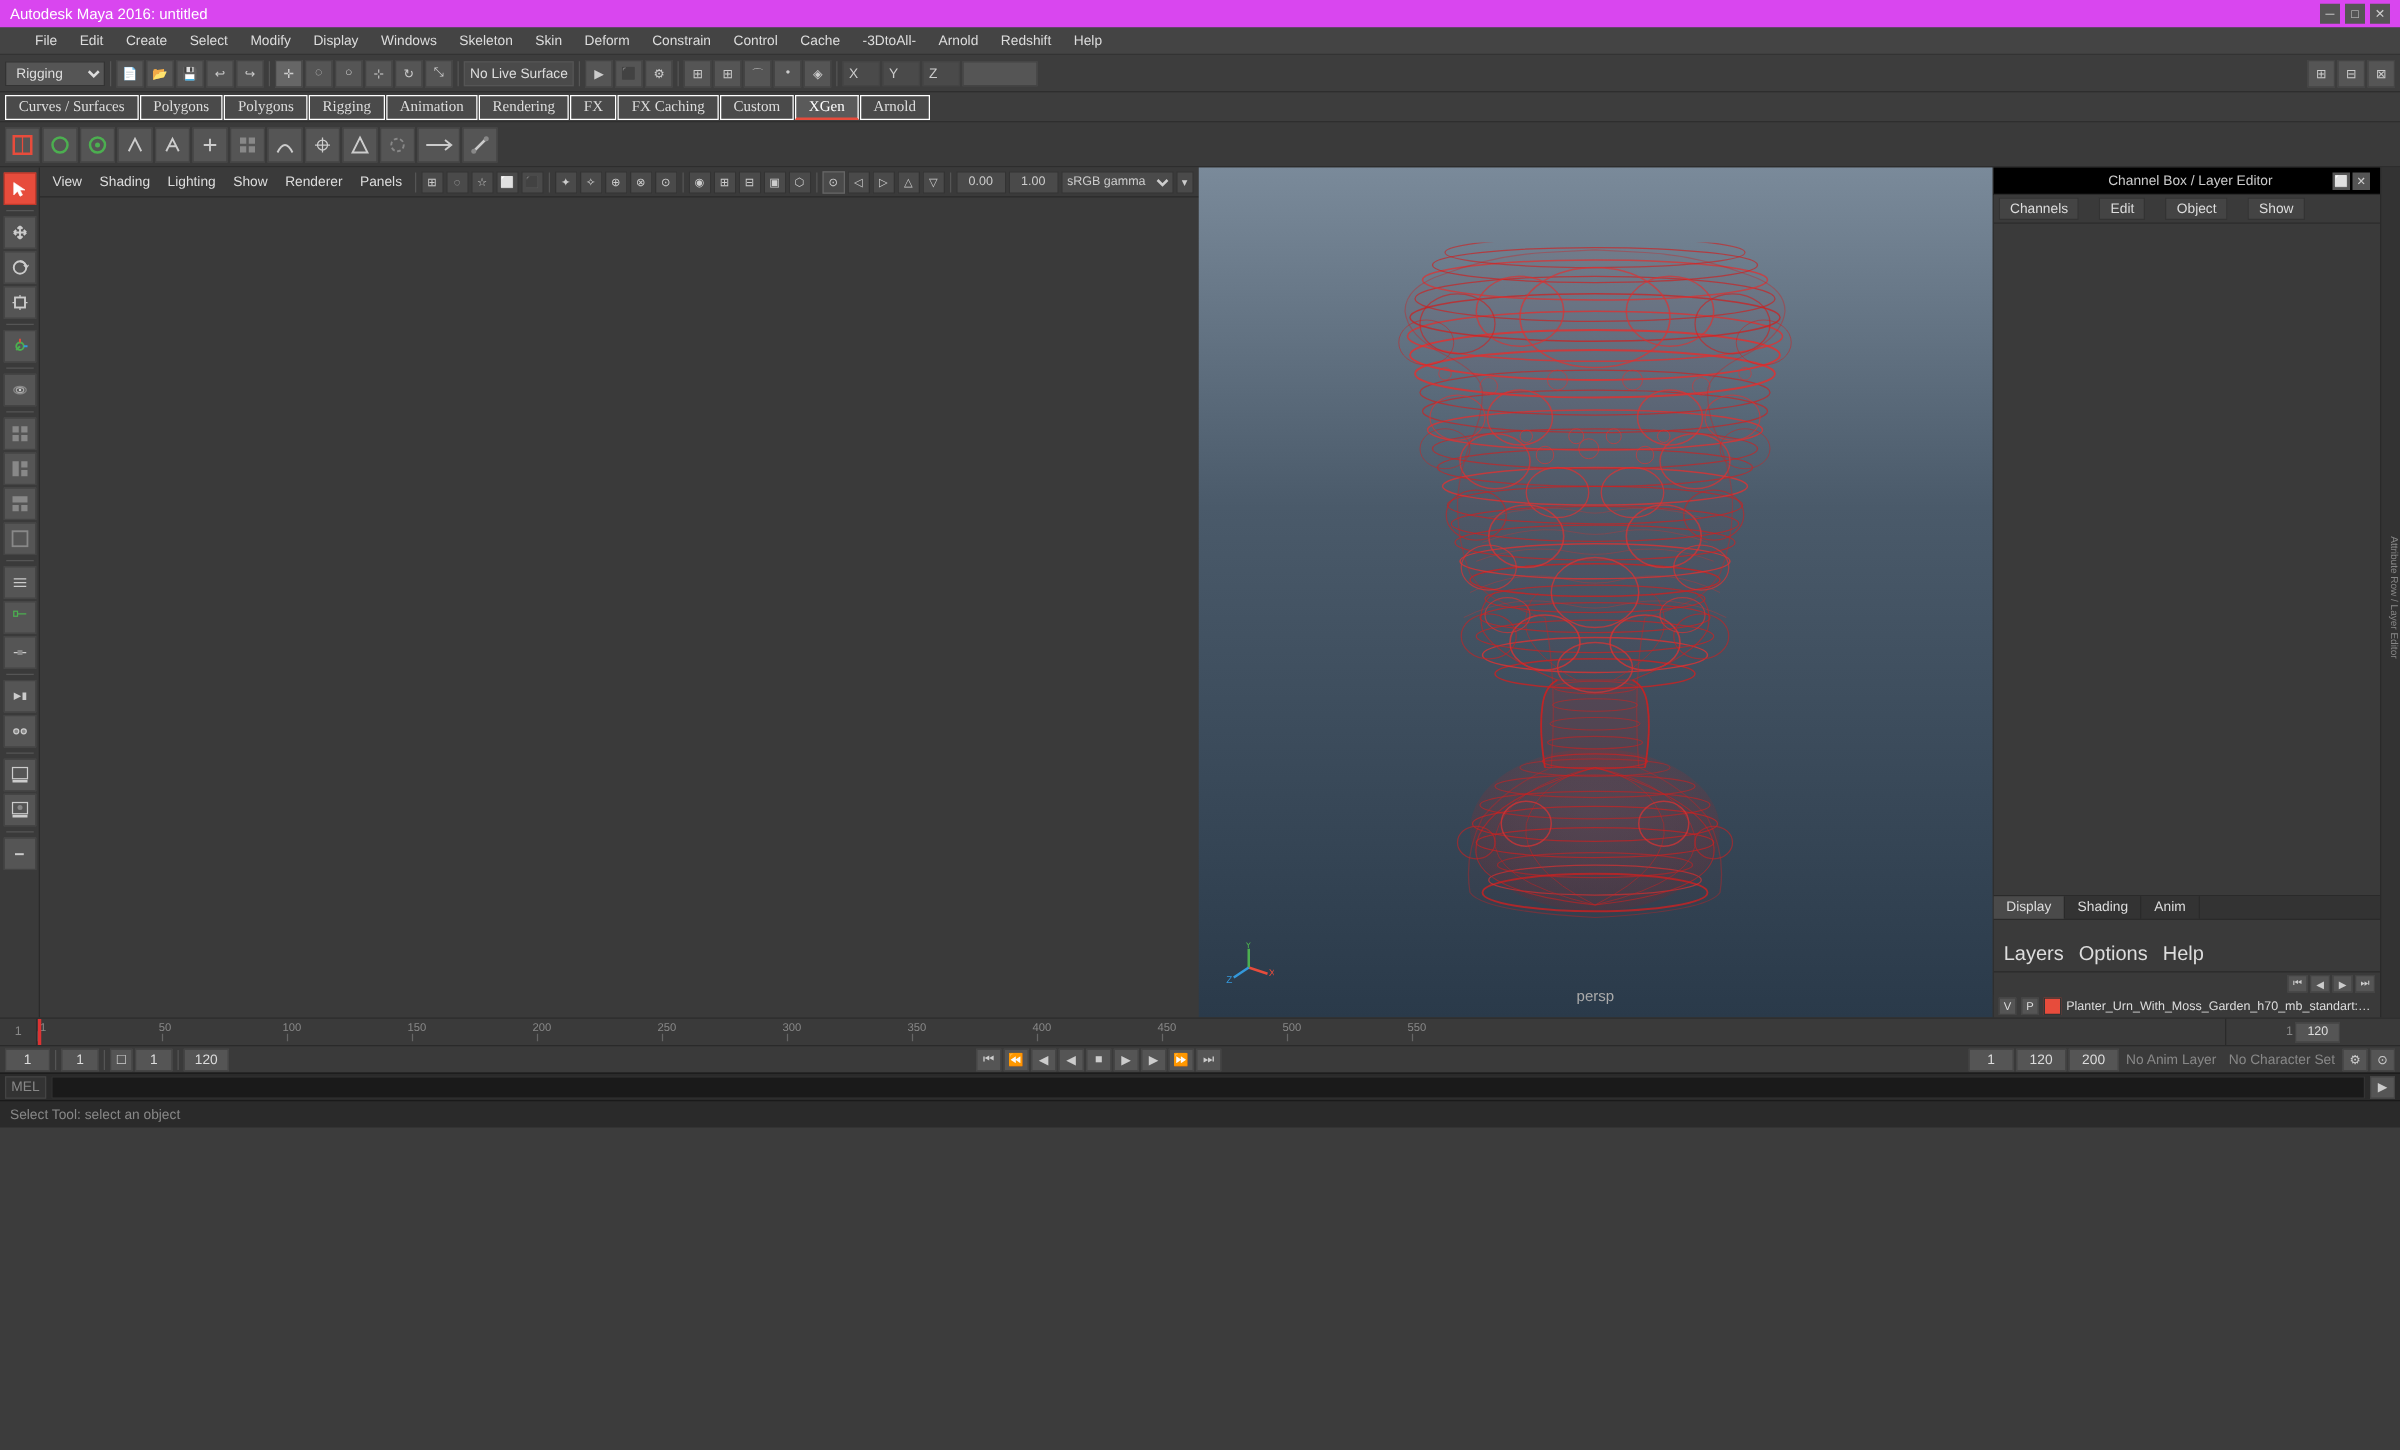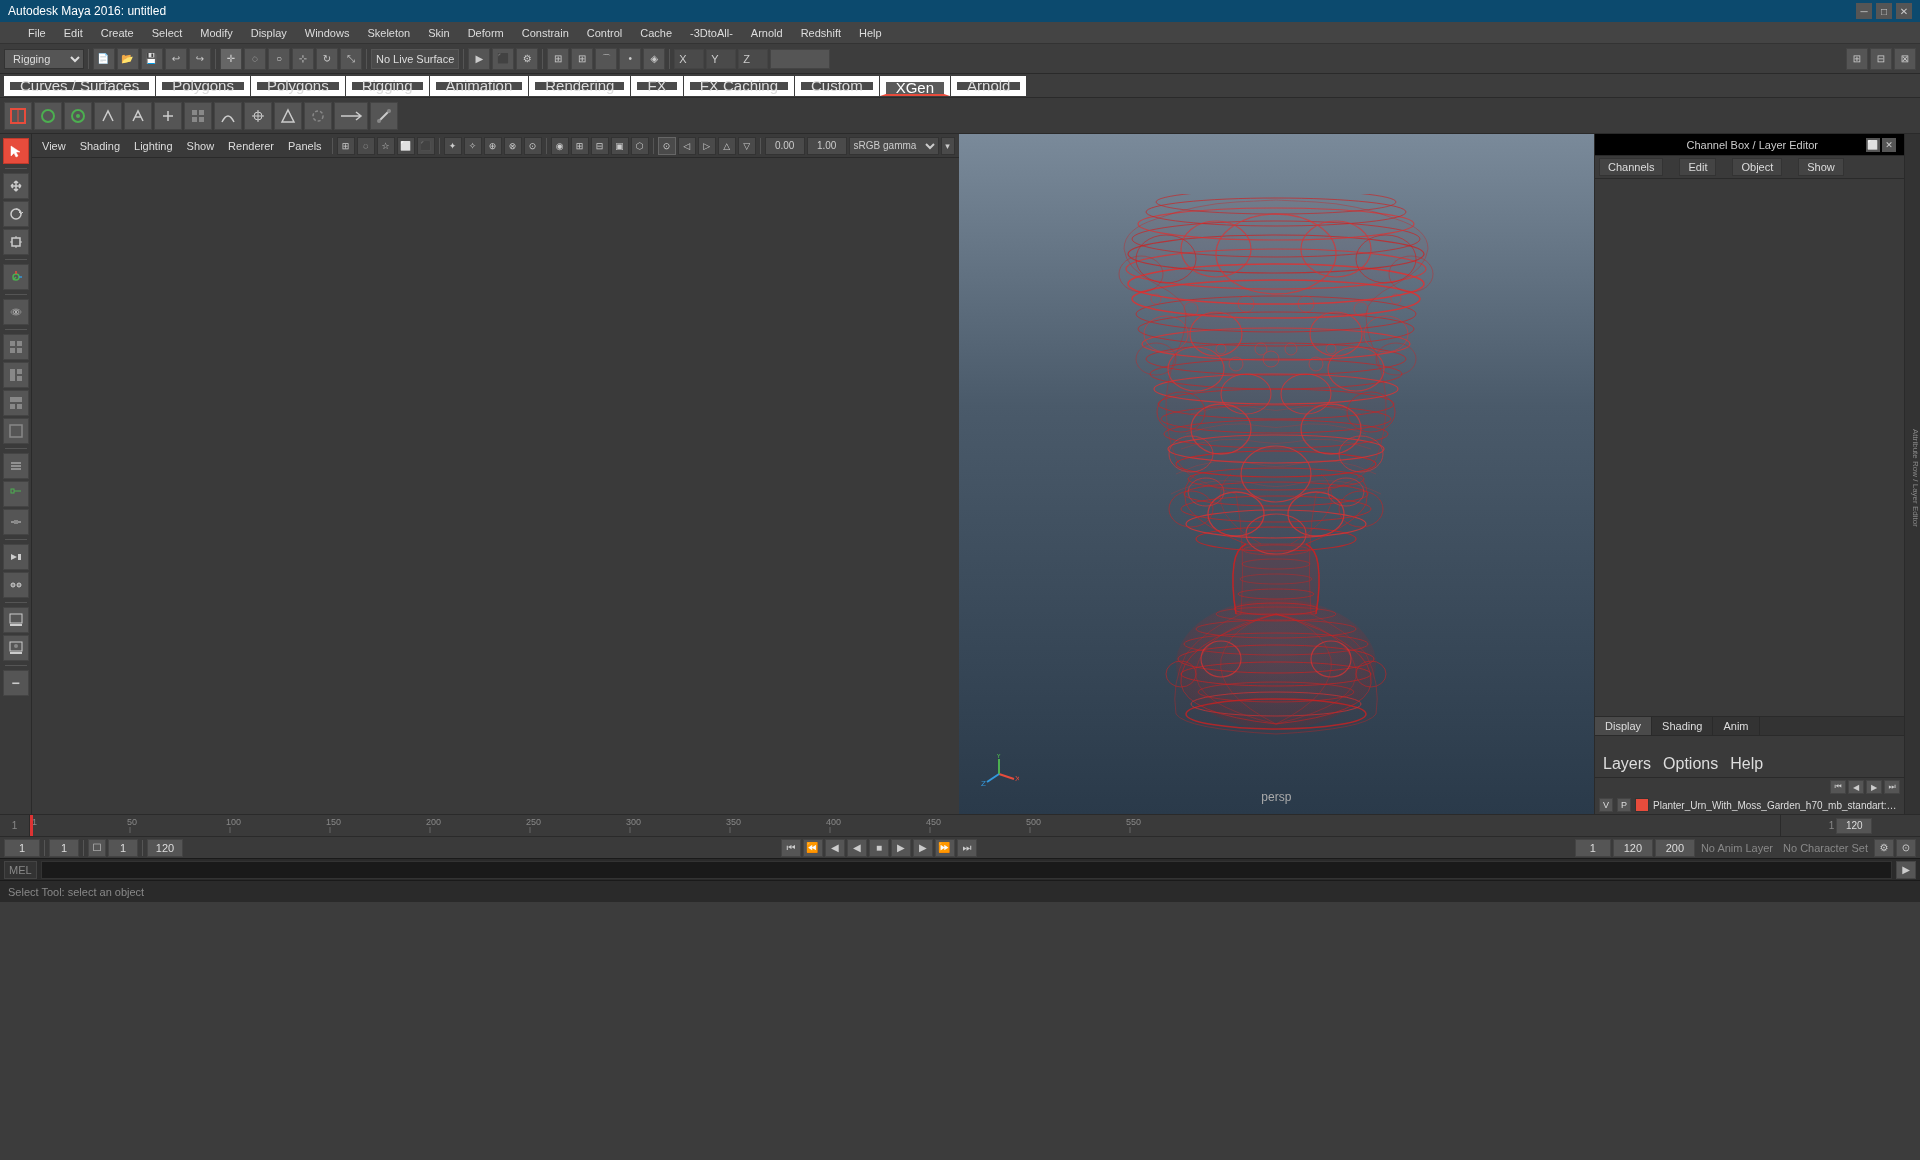--- a/index.html
+++ b/index.html
@@ -11,21 +11,21 @@
       font-size: 11px;
       color: #ccc;
       overflow: hidden;
       user-select: none;
     }
 
     
     #title-bar {
       width: 100%;
       height: 22px;
-      background: #0c4a6e;
+      background: #d946ef;
       display: flex;
       align-items: center;
       justify-content: space-between;
       padding: 0 8px;
       color: white;
       font-size: 12px;
     }
     #title-bar-controls {
       display: flex;
       gap: 4px;
@@ -130,26 +130,27 @@
       display: flex;
       align-items: center;
       padding: 0 4px;
       gap: 1px;
       border-bottom: 1px solid #2a2a2a;
     }
     .module-tab {
       height: 20px;
       padding: 0 10px;
       background: #4a4a4a;
-      border: 6px solid #ffffff;
+      border: 1px solid #ffffff;
       color: #ddd;
-      font-size: 15px;
-      cursor: pointer;
-      display: flex;
-      align-items: center;
+      font-size: 12px;
+      cursor: pointer;
+      display: flex;
+      align-items: center;
+      font-family: Liberation Serif, serif;
     }
     .module-tab.active {
       background: #5a5a5a;
       color: white;
       border-bottom: 2px solid #e74c3c;
     }
 
     
     #toolbar3 {
       width: 100%;

